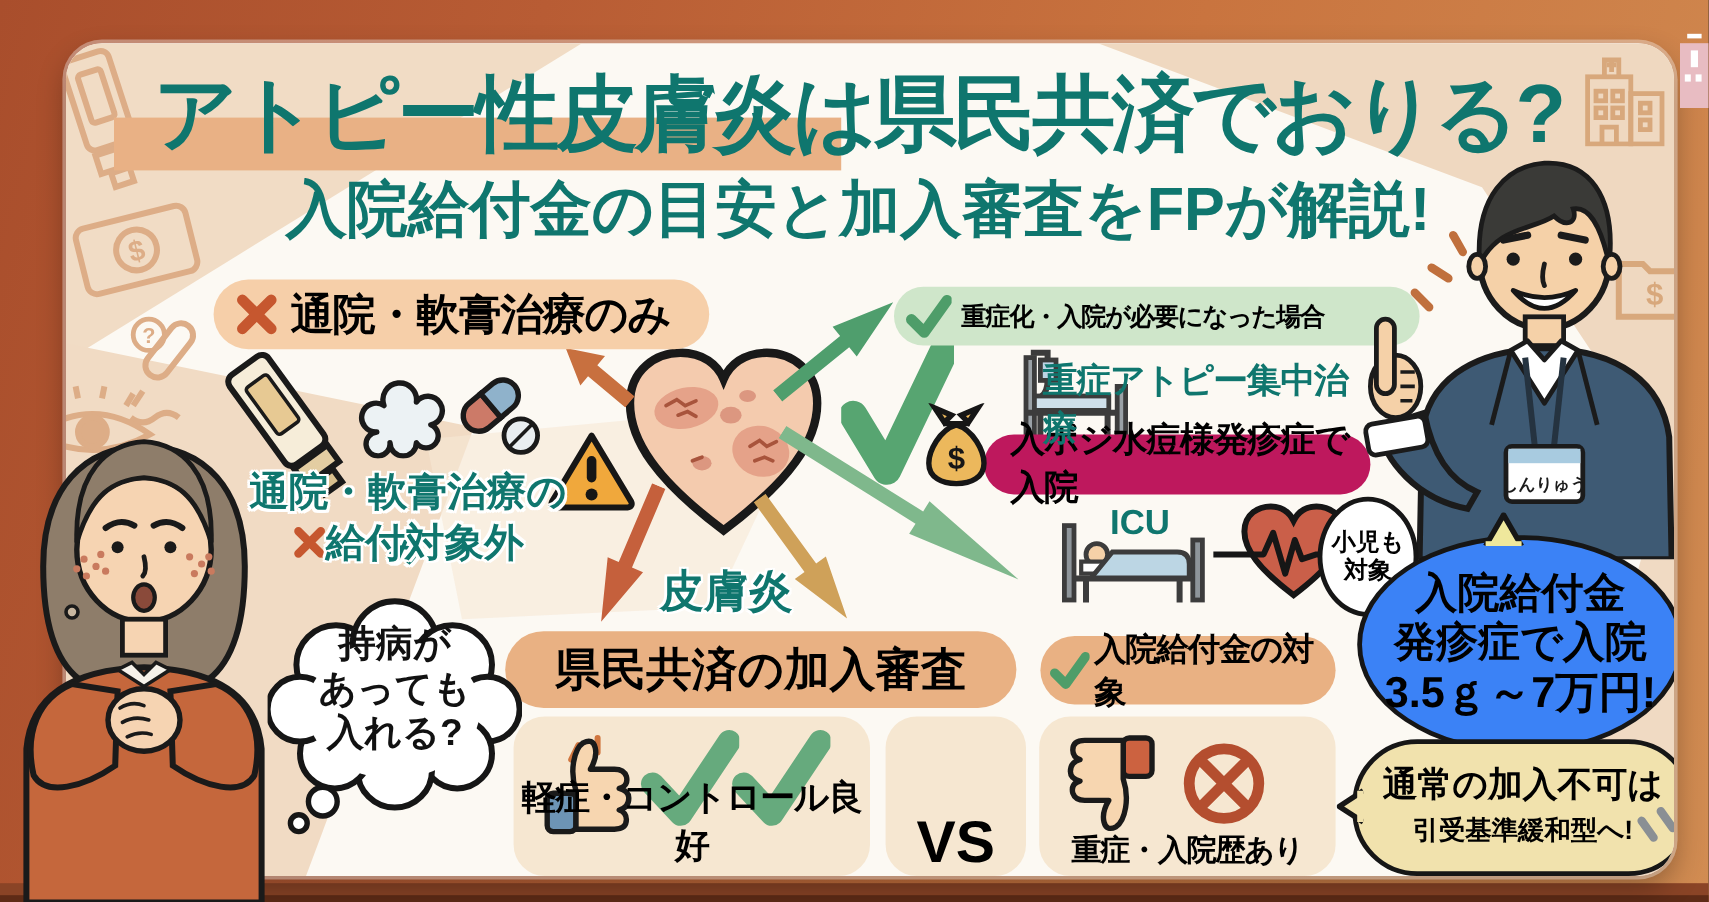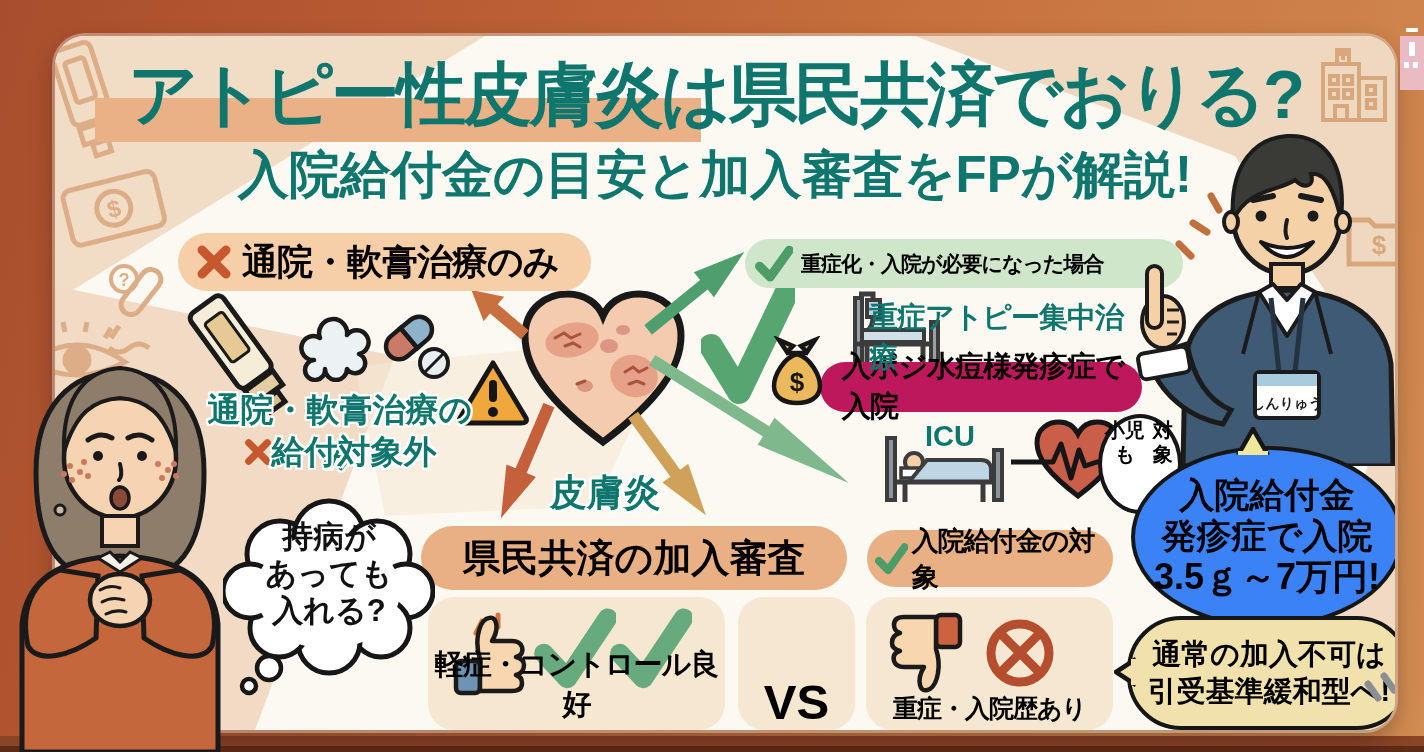--- a/index.html
+++ b/index.html
@@ -248,21 +248,21 @@
         <path d="M46,34 H100 Q110,34 110,44 V56 H28 Z" fill="#bcd6e4" stroke-width="4"></path>
         <path d="M14,56 H113" fill="none"></path>
           <path d="M24,56 V76" fill="none"></path>
           <path d="M102,56 V76" fill="none"></path>
       </g>
     </svg>
     <svg class="abs" style="left:956px;top:380px;z-index:3" width="134" height="88" viewBox="0 0 134 88">
       <path d="M67,80 C38,58 26,42 26,27 C26,12 38,6 48,6 C58,6 64,12 67,18 C70,12 76,6 86,6 C96,6 108,12 108,27 C108,42 96,58 67,80 Z" fill="#ca5f49" stroke="#161616" stroke-width="5"></path>
       <path d="M0,46 H42 L50,28 L60,62 L68,34 L74,50 L86,46 H134" fill="none" stroke="#161616" stroke-width="5" stroke-linejoin="round"></path>
     </svg>
-    <div class="abs bubble" style="left:1043px;top:378px;width:76px;height:92px;border-radius:50%;background:#fff;display:flex;justify-content:center;z-index:6">
+    <div class="abs bubble" style="left:1043px;top:378px;width:76px;height:92px;border-radius:50%;background:#fff;display:flex;flex-direction:column;justify-content:center;z-index:6">
       <div class="b c" style="font-size:20px;line-height:24px">小児も</div>
       <div class="b c" style="font-size:20px;line-height:24px">対象</div>
     </div>
 
     <svg class="abs" style="left:1072px;top:88px;z-index:4" width="286" height="342" viewBox="0 0 286 342">
 
       <g stroke="#c0703d" stroke-width="7" stroke-linecap="round">
         <path d="M64,132 L52,120"></path>
           <path d="M80,108 L66,99"></path>
           <path d="M92,86 L84,72"></path>
@@ -313,21 +313,21 @@
       <div class="b c" style="font-size:35px;line-height:41px">発疹症で入院</div>
       <div class="b c" style="font-size:36px;line-height:42px">3.5ｇ～7万円!</div>
     </div>
 
     <div class="abs bubble" style="left:1072px;top:580px;width:276px;height:106px;border-radius:54px;background:#f1e2ad;display:flex;flex-direction:column;justify-content:center;z-index:6">
       <svg class="abs" style="left:-17px;top:36px" width="22" height="32" viewBox="0 0 22 32">
           <path d="M22,3 L2,16 L22,29" fill="#f1e2ad" stroke="#161616" stroke-width="4.5" stroke-linejoin="round"></path>
           <rect x="17" y="3" width="5" height="26" fill="#f1e2ad"></rect>
         </svg>
       <div class="b c" style="font-size:29px;line-height:37px">通常の加入不可は</div>
-      <div class="b c" style="font-size:29px;line-height:37px">引受基準緩和型へ!</div>
+      <div class="b c" style="font-size:22px;line-height:37px">引受基準緩和型へ!</div>
       <svg class="abs" style="left:232px;top:52px" width="36" height="40" viewBox="0 0 36 40">
           <g stroke="#8a8f94" stroke-width="7" stroke-linecap="round">
             <path d="M5,12 L15,26"></path>
             <path d="M21,4 L31,18"></path>
           </g>
         </svg>
     </div>
 
     <div class="abs pill c" style="left:366px;top:490px;width:426px;height:64px;background:#e9b183;justify-content:center;z-index:3">
       <span class="b" style="font-size:38px">県民共済の加入審査</span>

